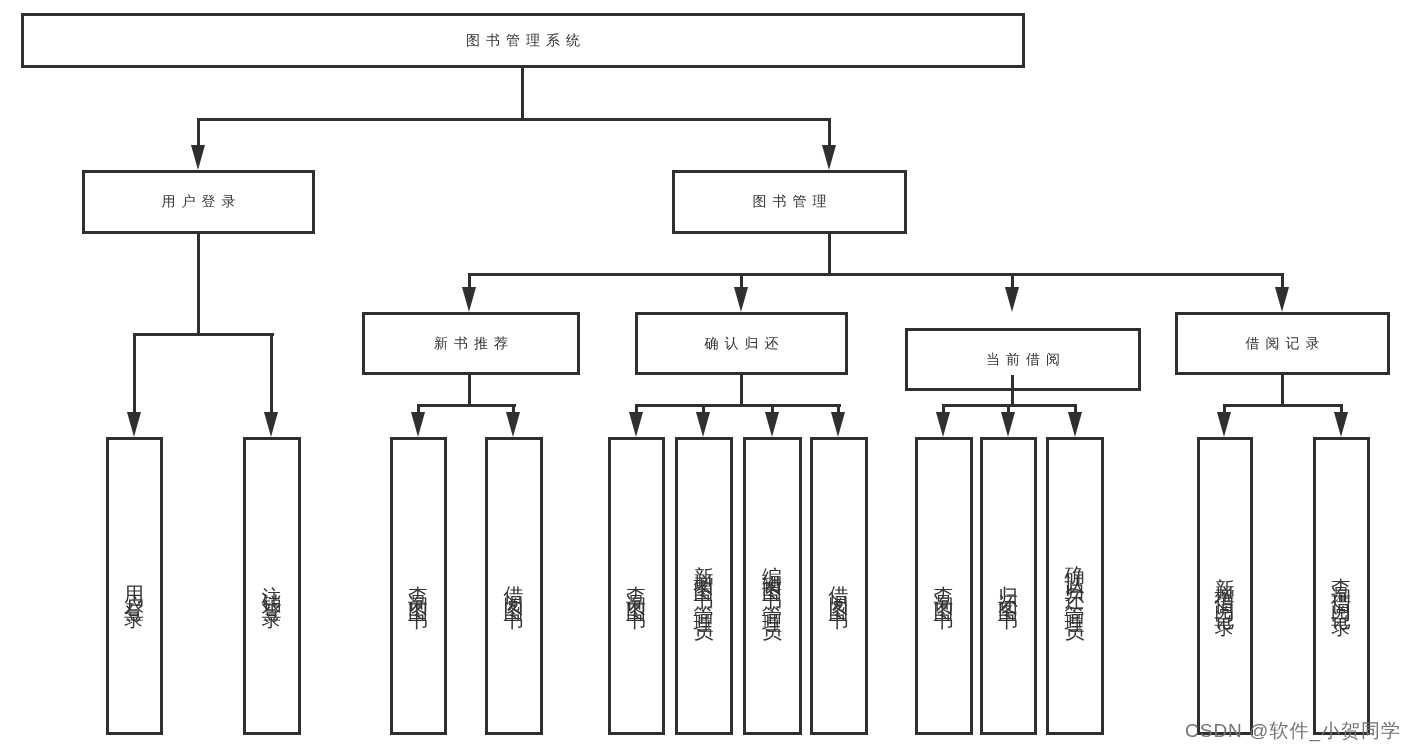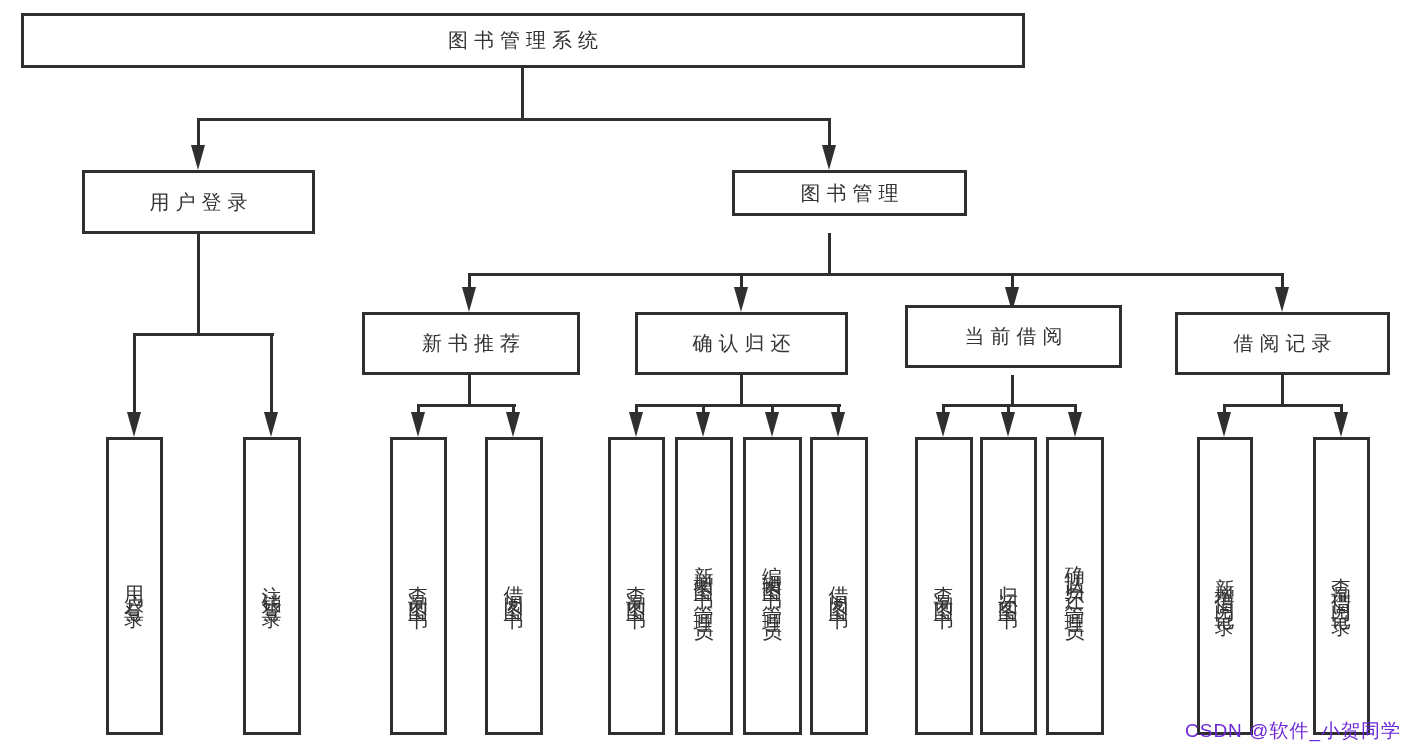--- a/index.html
+++ b/index.html
@@ -14,21 +14,21 @@
     position:absolute;
     box-sizing:border-box;
     border:3px solid #2f2f2f;
     background:#ffffff;
     display:flex;
     align-items:center;
     justify-content:center;
     color:#333333;
   }
   .hbox span{
-    font-size:20px;
+    font-size:14px;
     letter-spacing:6px;
     text-indent:6px;
     white-space:nowrap;
     text-align:center;
   }
   .leaf span{
     writing-mode:vertical-rl;
     text-orientation:mixed;
     font-size:20px;
     letter-spacing:8px;
@@ -41,21 +41,21 @@
     position:absolute;
     width:0;height:0;
     border-left:7px solid transparent;
     border-right:7px solid transparent;
     border-top:25px solid #2f2f2f;
   }
   .watermark{
     position:absolute;
     left:1185px;top:718px;
     font-size:19px;
-    color:#6d28d9;
+    color:#737373;
     letter-spacing:1px;
     z-index:5;
     white-space:nowrap;
   }
 </style>
 </head>
 <body>
 
 <div id="canvas">
 
@@ -66,21 +66,21 @@
   <div class="vline" style="left:521px;top:68px;height:52px"></div>
   <div class="hline" style="left:197px;top:118px;width:634px"></div>
   <div class="vline" style="left:197px;top:118px;height:27px"></div>
   <div class="arrow" style="left:191px;top:145px"></div>
   <div class="vline" style="left:828px;top:118px;height:27px"></div>
   <div class="arrow" style="left:822px;top:145px"></div>
 
   <div class="box hbox" style="left:82px;top:170px;width:233px;height:64px">
     <span>用户登录</span>
   </div>
-  <div class="box hbox" style="left:732px;top:170px;width:235px;height:46px">
+  <div class="box hbox" style="left:672px;top:170px;width:235px;height:64px">
     <span>图书管理</span>
   </div>
 
   <div class="vline" style="left:197px;top:234px;height:101px"></div>
   <div class="hline" style="left:133px;top:333px;width:141px"></div>
   <div class="vline" style="left:133px;top:333px;height:79px"></div>
   <div class="arrow" style="left:127px;top:412px"></div>
   <div class="vline" style="left:270px;top:333px;height:79px"></div>
   <div class="arrow" style="left:264px;top:412px"></div>
 
@@ -94,21 +94,21 @@
   <div class="arrow" style="left:1005px;top:287px"></div>
   <div class="vline" style="left:1281px;top:273px;height:14px"></div>
   <div class="arrow" style="left:1275px;top:287px"></div>
 
   <div class="box hbox" style="left:362px;top:312px;width:218px;height:63px">
     <span>新书推荐</span>
   </div>
   <div class="box hbox" style="left:635px;top:312px;width:213px;height:63px">
     <span>确认归还</span>
   </div>
-  <div class="box hbox" style="left:905px;top:305px;width:217px;height:63px">
+  <div class="box hbox" style="left:905px;top:328px;width:236px;height:63px">
     <span>当前借阅</span>
   </div>
   <div class="box hbox" style="left:1175px;top:312px;width:215px;height:63px">
     <span>借阅记录</span>
   </div>
 
   <div class="vline" style="left:468px;top:375px;height:31px"></div>
   <div class="hline" style="left:417px;top:404px;width:99px"></div>
   <div class="vline" style="left:417px;top:404px;height:8px"></div>
   <div class="arrow" style="left:411px;top:412px"></div>

